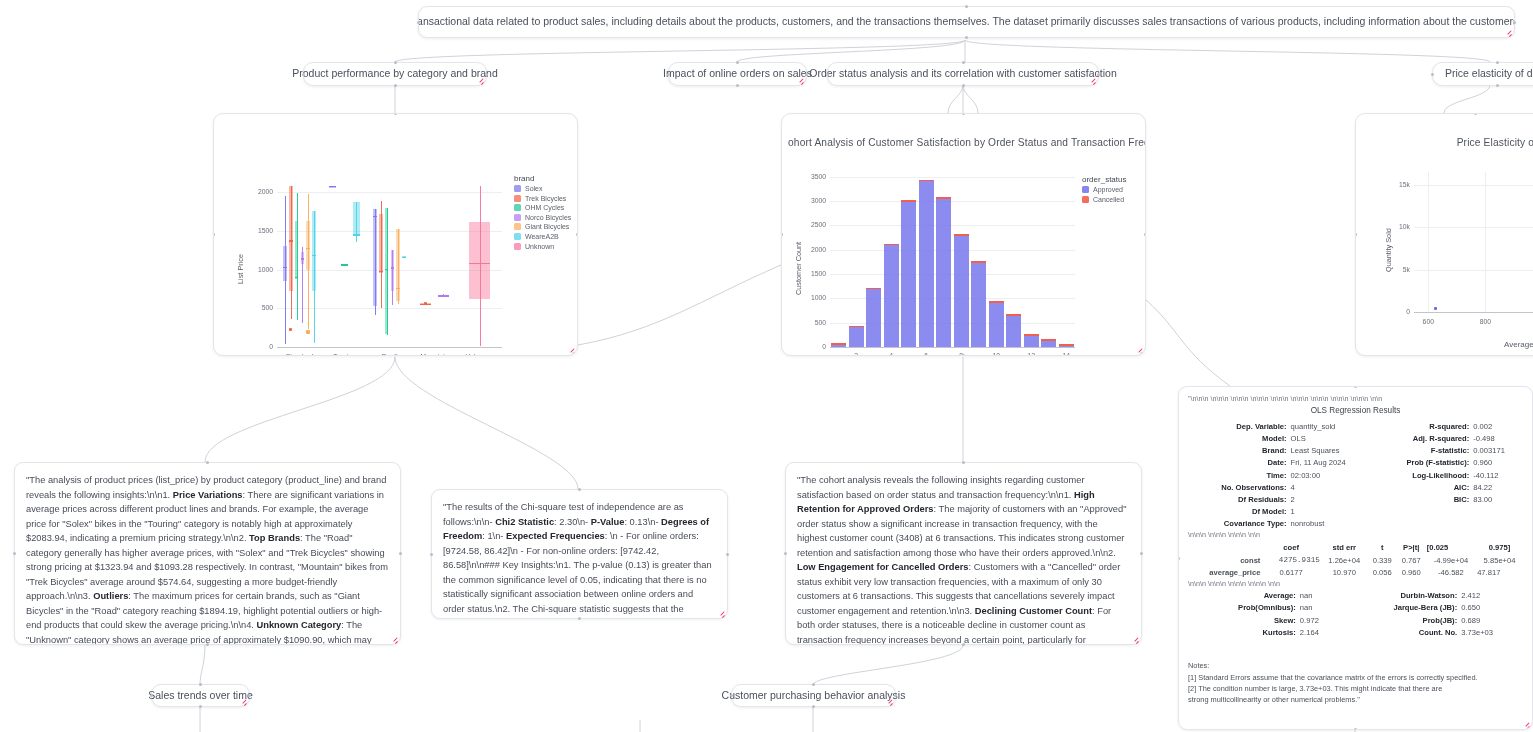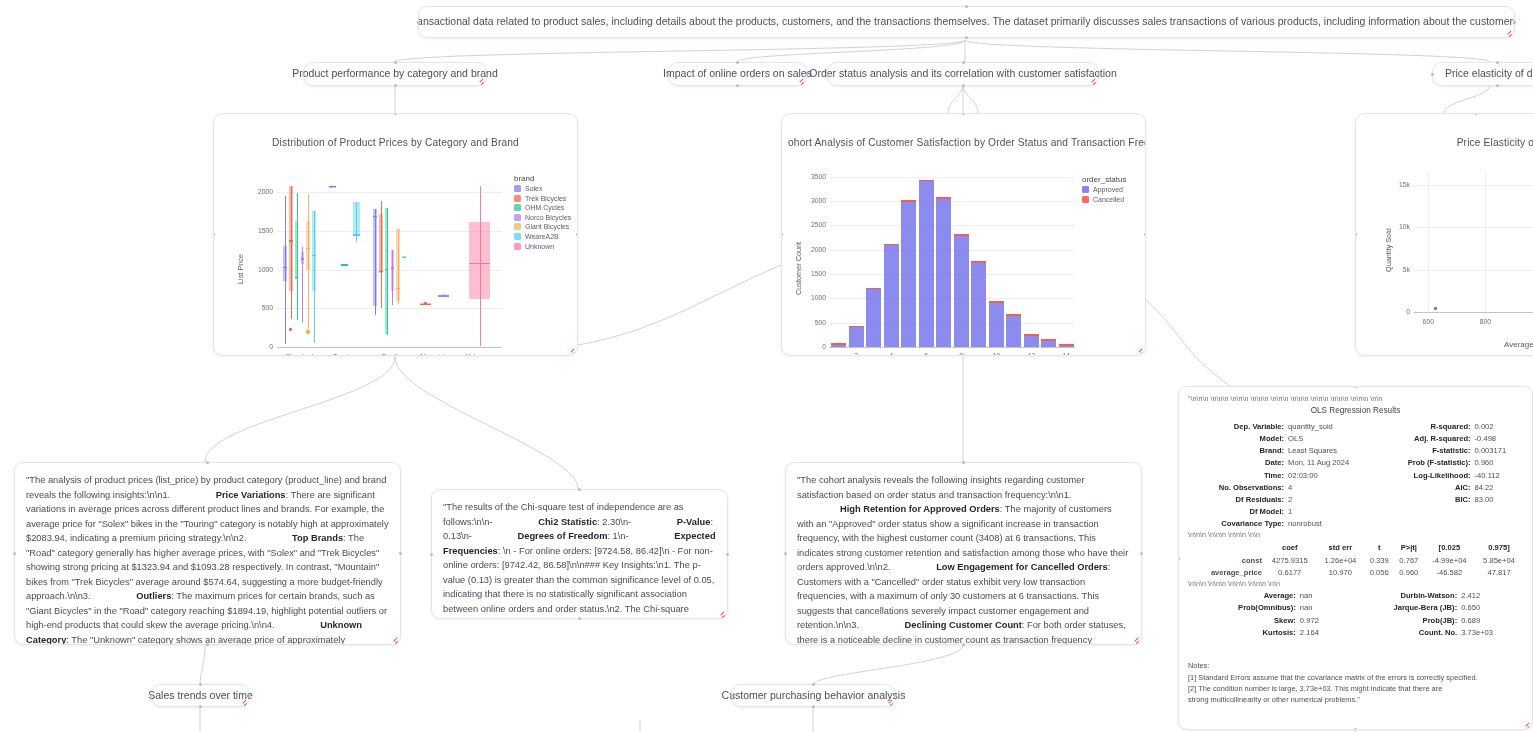--- a/index.html
+++ b/index.html
@@ -58,21 +58,21 @@
   .card { position:absolute; background:#fff; border:1px solid #e3e5ea; border-radius:9px;
           box-shadow:0 1px 3px rgba(20,25,40,.07); }
   .card .body {
     padding:10px 11px 9px 11px;
     font-size:9.3px; line-height:1.56;
     color:#474c58;
     text-align:left;
     overflow:hidden;
     height:100%;
   }
-  .card .body b { font-weight:bold; color:#24272f;margin-left:43px; }
+  .card .body b { font-weight:bold; color:#24272f; }
 
   
   .chartcard { position:absolute; background:#fff; border:1px solid #e3e5ea; border-radius:10px;
                box-shadow:0 1px 3px rgba(20,25,40,.07); overflow:hidden; }
   .chart-title { text-align:center; font-size:10.2px; color:#4d525e; padding-top:23px; letter-spacing:.15px; white-space:nowrap;}
   .chart-title.clip { text-align:center; overflow:hidden; }
   .plot { position:relative; }
   .ytitle { position:absolute; font-size:7.3px; color:#565b66;
             transform:rotate(-90deg); transform-origin:left top; white-space:nowrap; }
   .xtitle { position:absolute; font-size:8px; color:#565b66; text-align:right; white-space:nowrap;}
@@ -199,21 +199,20 @@
   <div class="node" style="left:731px; top:684px; width:165px; height:23px;">
     <div class="pill" style="height:100%;">Customer purchasing behavior analysis</div>
     <span class="handle h-l"></span>
     <span class="handle h-r"></span>
     <span class="handle h-t"></span>
     <span class="handle h-b"></span>
     <span class="resizer"></span>
   </div>
 
   <div class="chartcard" style="left:213px; top:113px; width:365px; height:243px;">
-    <div class="chart-title">Distribution of Product Prices by Category and Brand</div>
     <div class="plot" id="plot-box" style="position:absolute; left:0; top:0; width:365px; height:243px;">
         <div class="gridline" style="left: 63px; top: 233px; width: 225px;"></div>
         <div class="tick ytick" style="left: 31px; top: 229px; width: 28px;">0</div>
         <div class="gridline" style="left: 63px; top: 194.364px; width: 225px;"></div>
         <div class="tick ytick" style="left: 31px; top: 190.364px; width: 28px;">500</div>
         <div class="gridline" style="left: 63px; top: 155.727px; width: 225px;"></div>
         <div class="tick ytick" style="left: 31px; top: 151.727px; width: 28px;">1000</div>
         <div class="gridline" style="left: 63px; top: 117.091px; width: 225px;"></div>
         <div class="tick ytick" style="left: 31px; top: 113.091px; width: 28px;">1500</div>
         <div class="gridline" style="left: 63px; top: 78.4545px; width: 225px;"></div>
@@ -445,21 +444,21 @@
               <td class="val">-0.498</td>
             </tr>
             <tr>
               <td class="lbl">Brand:</td>
               <td class="val">Least Squares</td>
               <td class="lbl">F-statistic:</td>
               <td class="val">0.003171</td>
             </tr>
             <tr>
               <td class="lbl">Date:</td>
-              <td class="val">Mon, 11 Aug 2024</td>
+              <td class="val">Fri, 11 Aug 2024</td>
               <td class="lbl">Prob (F-statistic):</td>
               <td class="val">0.960</td>
             </tr>
             <tr>
               <td class="lbl">Time:</td>
               <td class="val">02:03:00</td>
               <td class="lbl">Log-Likelihood:</td>
               <td class="val">-40.112</td>
             </tr>
             <tr>
@@ -490,42 +489,42 @@
       </table>
       <div class="esc">\n\n\n \n\n\n \n\n\n \n\n</div>
       <table class="c">
         <thead>
             <tr id="ols-coef-head">
               <th style="text-align: left;"></th>
               <th style="text-align: center;">coef</th>
               <th style="text-align: center;">std err</th>
               <th style="text-align: center;">t</th>
               <th style="text-align: center;">P&gt;|t|</th>
-              <th style="text-align: center;">[0.025</th>
+              <th style="text-align: left;">[0.025</th>
               <th style="text-align: center;">0.975]</th>
             </tr>
           </thead>
         <tbody id="ols-coef-body">
             <tr>
               <td style="text-align: right; font-weight: bold;">const</td>
-              <td style="text-align: center;">4275.9315</td>
+              <td style="text-align: right; font-family: Liberation Mono, monospace;">4275.9315</td>
               <td style="text-align: center;">1.26e+04</td>
               <td style="text-align: center;">0.339</td>
               <td style="text-align: center;">0.767</td>
               <td style="text-align: center;">-4.99e+04</td>
               <td style="text-align: center;">5.85e+04</td>
             </tr>
             <tr>
               <td style="text-align: right; font-weight: bold;">average_price</td>
               <td style="text-align: center;">0.6177</td>
               <td style="text-align: center;">10.970</td>
               <td style="text-align: center;">0.056</td>
               <td style="text-align: center;">0.960</td>
               <td style="text-align: center;">-46.582</td>
-              <td style="text-align: center;">47.817</td>
+              <td style="">47.817</td>
             </tr>
           </tbody>
       </table>
       <div class="esc">\n\n\n \n\n\n \n\n\n \n\n\n \n\n</div>
       <table class="k">
         <tbody id="ols-diag">
             <tr>
               <td class="lbl">Average:</td>
               <td class="val">nan</td>
               <td class="lbl">Durbin-Watson:</td>

